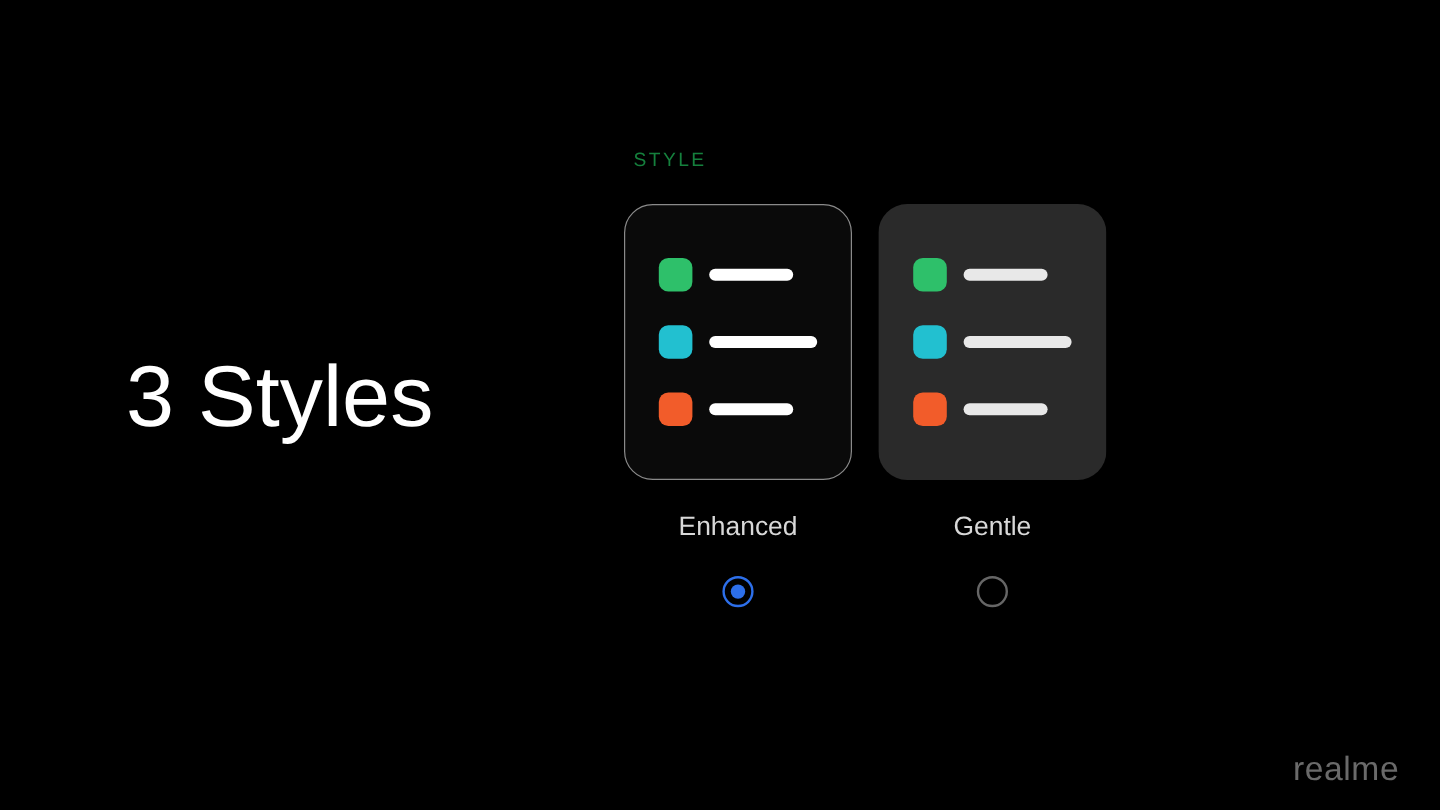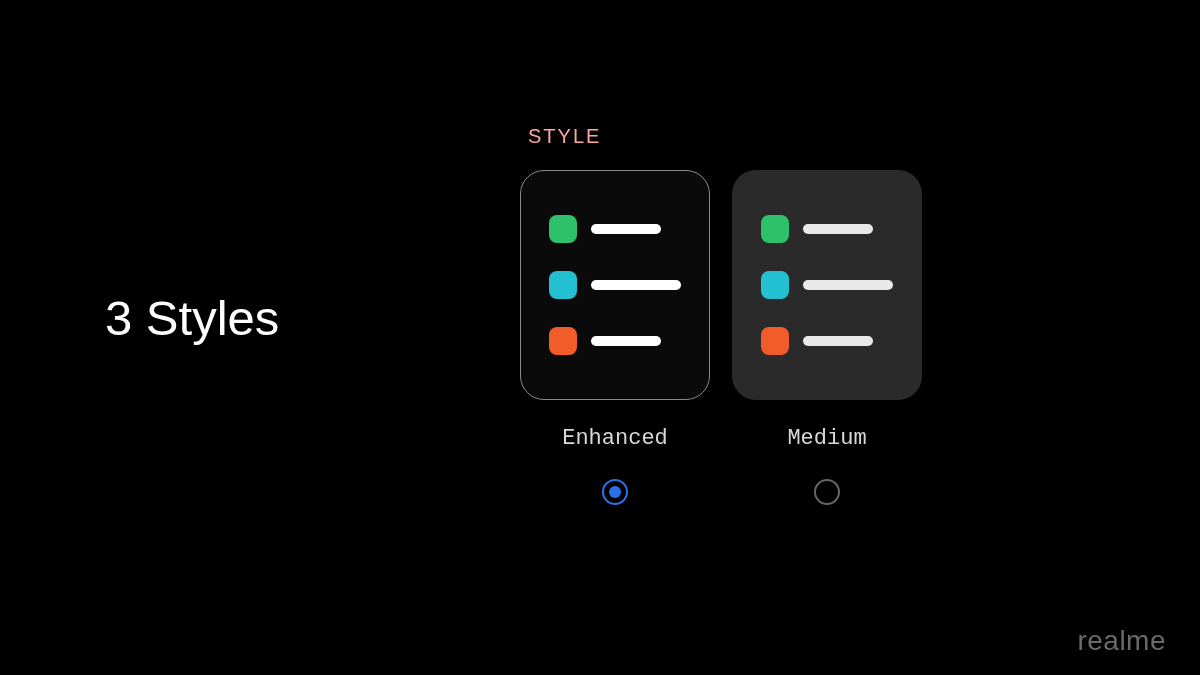--- a/index.html
+++ b/index.html
@@ -9,44 +9,43 @@
       background: #000;
       font-family: -apple-system, BlinkMacSystemFont, 'Segoe UI', sans-serif;
       position: relative;
       overflow: hidden;
     }
     .main-title {
       position: absolute;
       left: 105px;
       top: 290px;
       color: #fff;
-      font-size: 49px;
+      font-size: 72px;
       font-weight: 400;
     }
     .section-label {
       position: absolute;
       left: 528px;
       top: 125px;
-      color: #fca5a5;
-      font-size: 20px;
+      color: #15803d;
+      font-size: 16px;
       letter-spacing: 2px;
     }
     .style-options {
       position: absolute;
       left: 520px;
       top: 170px;
       display: flex;
       gap: 22px;
     }
     .style-option {
       display: flex;
       flex-direction: column;
       align-items: center;
       cursor: pointer;
-      font-family: Liberation Mono, monospace;
     }
     .style-card {
       width: 190px;
       height: 230px;
       border-radius: 24px;
       display: flex;
       flex-direction: column;
       justify-content: center;
       padding: 0 28px;
       gap: 28px;
@@ -157,21 +156,21 @@
       </div>
       <div class="icon-row">
         <div class="color-square" style="background:#22c0d0"></div>
         <div class="bar medium" style="width:90px"></div>
       </div>
       <div class="icon-row">
         <div class="color-square" style="background:#f25c2a"></div>
         <div class="bar medium" style="width:70px"></div>
       </div>
     </div>
-    <div class="style-label">Medium</div>
+    <div class="style-label">Gentle</div>
     <div class="radio"></div>
   </div>
 
 
 </div>
 
 <div class="footer-watermark">
   <span class="brand-name">realme</span>
 </div>
 

